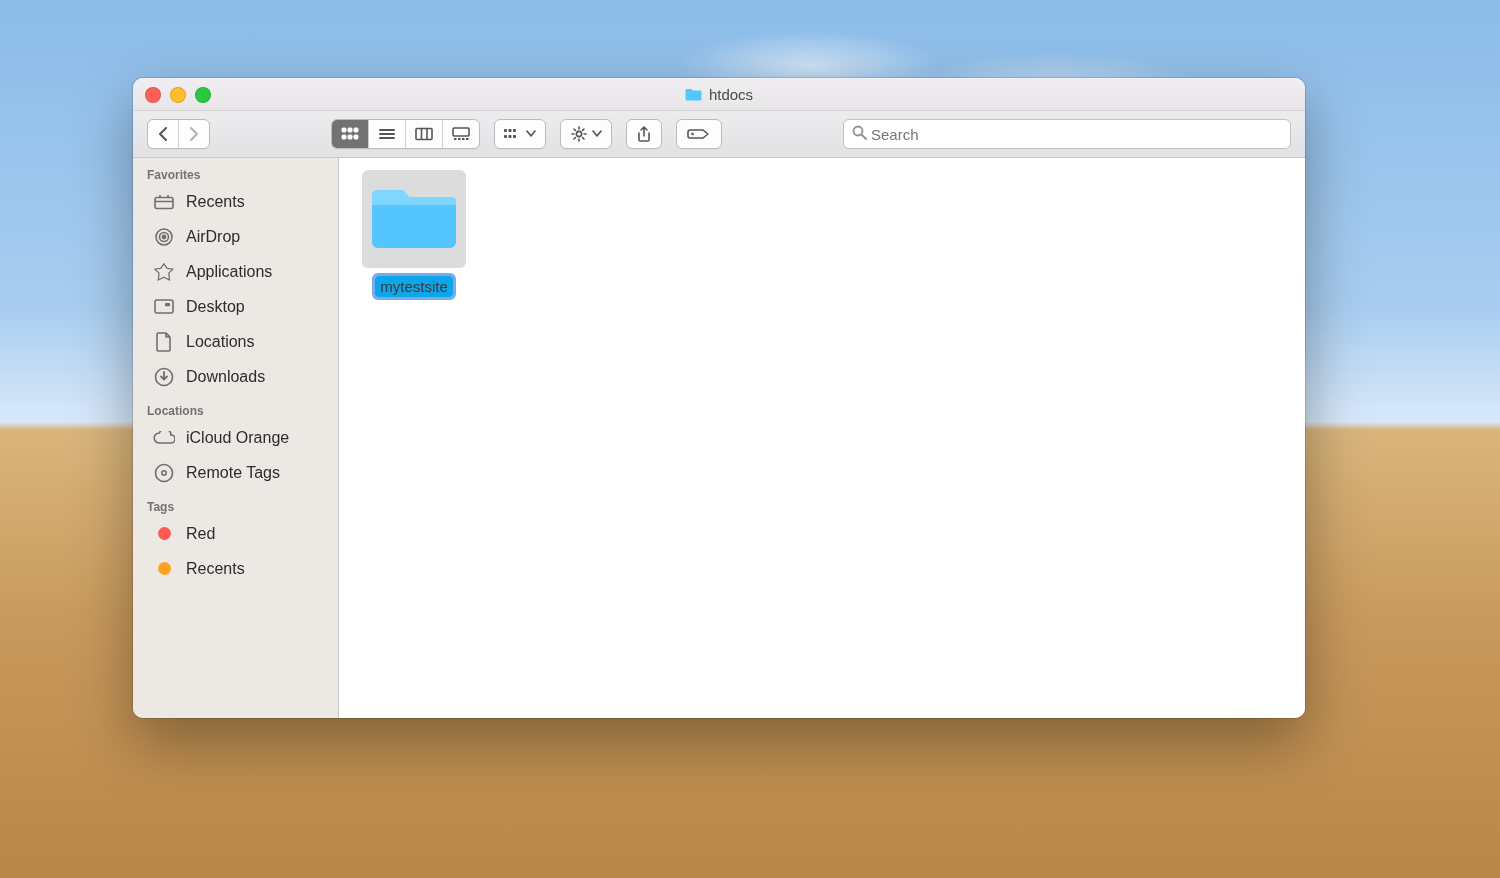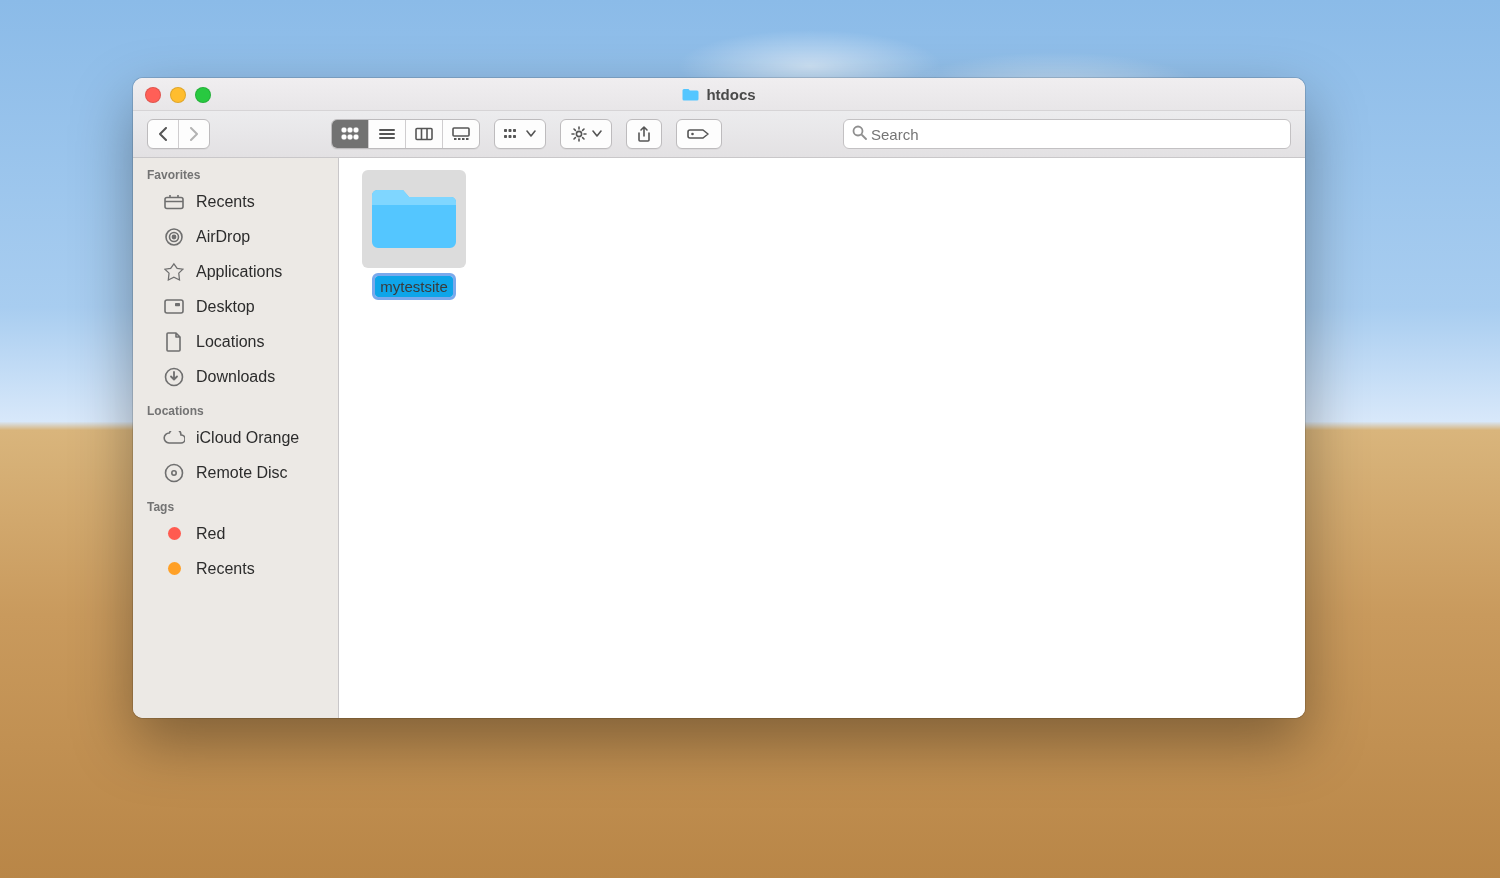--- a/index.html
+++ b/index.html
@@ -13,38 +13,38 @@
   .clouds{position:absolute;top:10px;left:40%;width:700px;height:140px;
     background:radial-gradient(ellipse 220px 60px at 30% 40%,rgba(255,255,255,.55),transparent 60%),
                radial-gradient(ellipse 260px 70px at 65% 60%,rgba(255,255,255,.5),transparent 60%),
                radial-gradient(ellipse 180px 50px at 10% 70%,rgba(255,255,255,.4),transparent 60%);}
   .window{position:absolute;left:133px;top:78px;width:1172px;height:640px;background:#fff;
     border-radius:10px;box-shadow:0 24px 60px rgba(0,0,0,.35),0 0 0 1px rgba(0,0,0,.12);overflow:hidden;display:flex;flex-direction:column;}
   .titlebar{height:32px;background:linear-gradient(#f0eef0,var(--titlebar));display:flex;align-items:center;justify-content:center;position:relative;border-bottom:1px solid #d6d4d6;}
   .traffic{position:absolute;left:12px;top:9px;display:flex;gap:9px;}
   .tl{width:14px;height:14px;border-radius:50%;border:1px solid rgba(0,0,0,.12);}
   .tl.red{background:#ff5f57}.tl.yellow{background:#ffbd2e}.tl.green{background:#28c940}
-  .title{display:flex;align-items:center;gap:7px;font-size:15px;color:#4a4a4a;font-weight:700;}
+  .title{display:flex;align-items:center;gap:7px;font-size:15px;color:#4a4a4a;font-weight:400;}
   .title .ico svg{display:block}
   .toolbar{height:46px;background:linear-gradient(#ececee,#e3e1e3);border-bottom:1px solid var(--border);
     display:flex;align-items:center;padding:0 14px;gap:14px;}
   .seg,.btn{display:flex;align-items:center;background:var(--btn);border:1px solid #bdbbbd;border-radius:6px;height:28px;box-shadow:0 1px 0 rgba(0,0,0,.04);}
   .btn{width:34px;justify-content:center;}
   .seg .cell{padding:0 9px;height:100%;display:flex;align-items:center;justify-content:center;border-right:1px solid #cfcdcf;}
   .seg .cell:last-child{border-right:none;}
   .seg .cell.active{background:var(--btn-dark);color:#fff;border-radius:5px 0 0 5px;}
   .seg .cell.active svg *{stroke:#fff;fill:#fff}
   .btn svg,.seg svg{display:block}
   .spacer{flex:1}
   .search{flex:0 0 430px;height:28px;background:#fff;border:1px solid #c3c1c3;border-radius:6px;display:flex;align-items:center;padding:0 8px;gap:2px;color:#9a9a9a;}
   .search input{border:none;outline:none;font-size:15px;flex:1;color:#333;background:transparent;}
   .body{flex:1;display:flex;min-height:0;}
   .sidebar{width:205px;background:var(--sidebar);border-right:1px solid var(--border);overflow:hidden;font-size:16px;}
   .sb-sec{padding:10px 12px 2px 14px;color:#737373;font-size:12px;font-weight:600;}
-  .sb-item{height:35px;display:flex;align-items:center;gap:11px;padding:0 8px 0 30px;cursor:default;color:#2c2c2c;white-space:nowrap;overflow:hidden;text-overflow:ellipsis;}
+  .sb-item{height:35px;display:flex;align-items:center;gap:11px;padding:0 8px 0 20px;cursor:default;color:#2c2c2c;white-space:nowrap;overflow:hidden;text-overflow:ellipsis;}
   .sb-item .icn{width:22px;display:flex;justify-content:center;color:#6f6f6f;}
   .sb-item.tag .dot{width:13px;height:13px;border-radius:50%;}
   .content{flex:1;background:#fff;padding:12px 20px;display:flex;align-content:flex-start;flex-wrap:wrap;gap:20px;}
   .file{width:110px;display:flex;flex-direction:column;align-items:center;gap:8px;}
   .file .thumb{width:104px;height:98px;border-radius:6px;padding:8px 10px;box-sizing:border-box;display:flex;align-items:center;justify-content:center;}
   .file .thumb.sel{background:#dcdcdc;}
   .file .name{font-size:15px;padding:2px 5px;border-radius:3px;}
   .file .name.sel{outline:3px solid #7aa9ec;outline-offset:0;background:#0ea5e9;}
   .chev{margin-left:4px}
 </style>
@@ -268,21 +268,21 @@
             </span>
           <span>iCloud Orange</span>
         </div>
         <div class="sb-item">
           <span class="icn">
               <svg width="20" height="20" viewBox="0 0 20 20">
                 <circle cx="10" cy="10" r="8.5" fill="none" stroke="#6f6f6f" stroke-width="1.6"></circle>
                 <circle cx="10" cy="10" r="2.2" fill="none" stroke="#6f6f6f" stroke-width="1.6"></circle>
               </svg>
             </span>
-          <span>Remote Disc</span>
+          <span>Remote Tags</span>
         </div>
 
         <div class="sb-sec">Tags</div>
         <div class="sb-item tag">
           <span class="icn">
               <span class="dot" style="background:#ff5b50"></span>
             </span>
           <span>Red</span>
         </div>
         <div class="sb-item tag">

